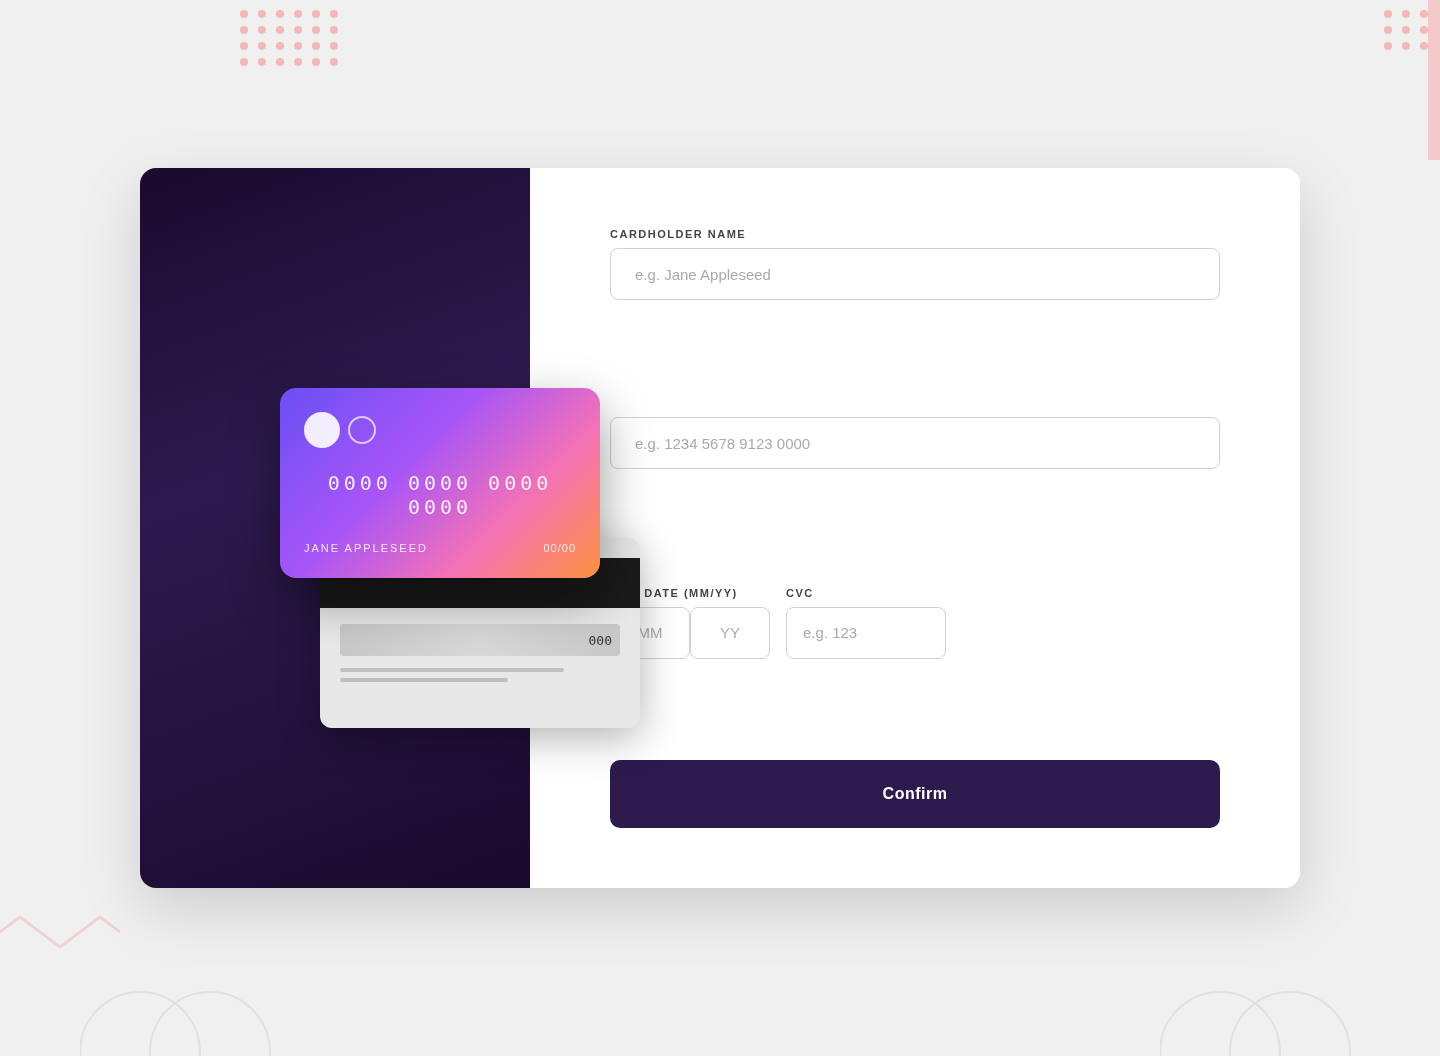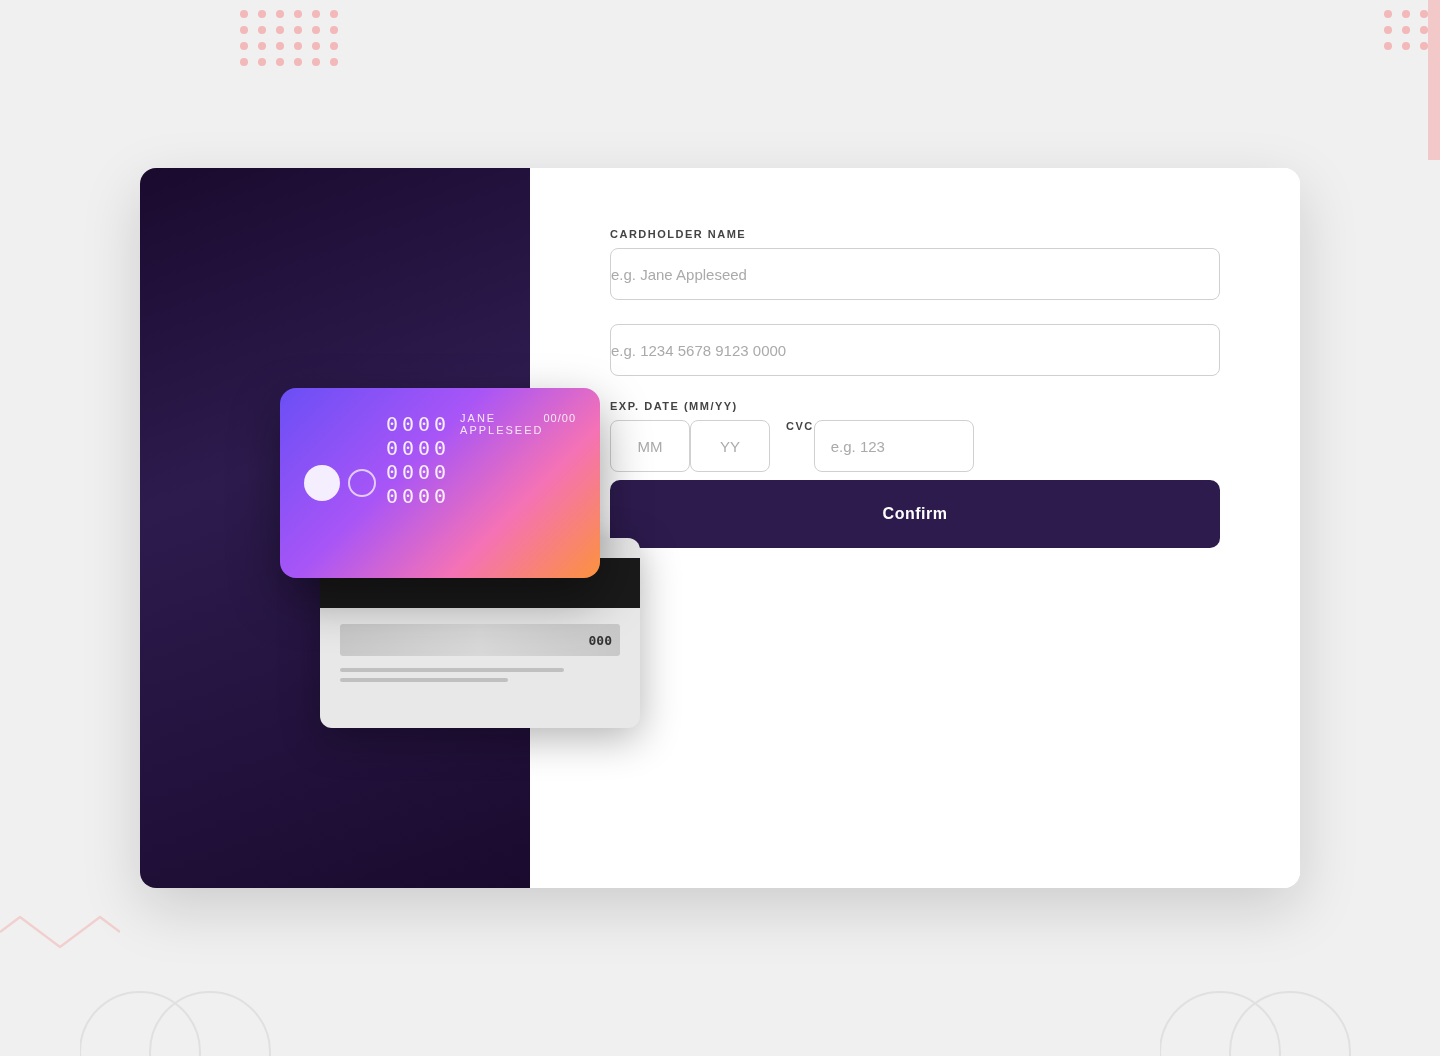--- a/index.html
+++ b/index.html
@@ -114,20 +114,21 @@
       top: 220px;
       left: 140px;
       width: 320px;
       height: 190px;
       border-radius: 16px;
       background: linear-gradient(135deg, #6a4ff5 0%, #a855f7 40%, #f472b6 70%, #fb923c 100%);
       box-shadow: 0 20px 50px rgba(0,0,0,0.4);
       z-index: 10;
       padding: 24px;
       display: flex;
+      flex-direction: column;
       justify-content: space-between;
     }
 
     .card-chip-area {
       display: flex;
       gap: 8px;
       align-items: center;
     }
 
     .chip-circle-solid {
@@ -204,21 +205,20 @@
 
     .card-back-sig-strip {
       flex: 1;
       height: 32px;
       background: linear-gradient(to right, #c8c8c8, #d8d8d8, #c8c8c8);
       border-radius: 3px;
       display: flex;
       align-items: center;
       justify-content: flex-end;
       padding-right: 8px;
-      font-weight: bold;
     }
 
     .card-back-cvc {
       font-size: 13px;
       font-family: monospace;
       color: #333;
     }
 
     .card-back-lines {
       margin: 12px 20px 0 20px;
@@ -235,21 +235,21 @@
 
     .card-back-line:nth-child(1) { width: 80%; }
     .card-back-line:nth-child(2) { width: 60%; }
 
     
     .right-panel {
       flex: 1;
       background: #ffffff;
       display: flex;
       flex-direction: column;
-      justify-content: flex-start;
+      justify-content: space-between;
       padding: 60px 80px;
     }
 
     .form-group {
       margin-bottom: 24px;
     }
 
     .form-label {
       display: block;
       font-size: 11px;
@@ -258,21 +258,21 @@
       text-transform: uppercase;
       color: #444;
       margin-bottom: 8px;
     }
 
     .form-input {
       width: 100%;
       height: 52px;
       border: 1.5px solid #d0d0d0;
       border-radius: 8px;
-      padding: 0 0;
+      padding: 0 24px;
       font-size: 15px;
       color: #333;
       outline: none;
       background: #ffffff;
       transition: border-color 0.2s;
     }
 
     .form-input::placeholder {
       color: #aaa;
     }
@@ -298,21 +298,21 @@
       background: #ffffff;
       text-align: center;
     }
 
     .expiry-input::placeholder {
       color: #aaa;
     }
 
     .cvc-group {
       display: flex;
-      flex-direction: row;
+      flex-direction: column;
     }
 
     .cvc-input {
       width: 160px;
       height: 52px;
       border: 1.5px solid #d0d0d0;
       border-radius: 8px;
       padding: 0 16px;
       font-size: 15px;
       color: #000000;

